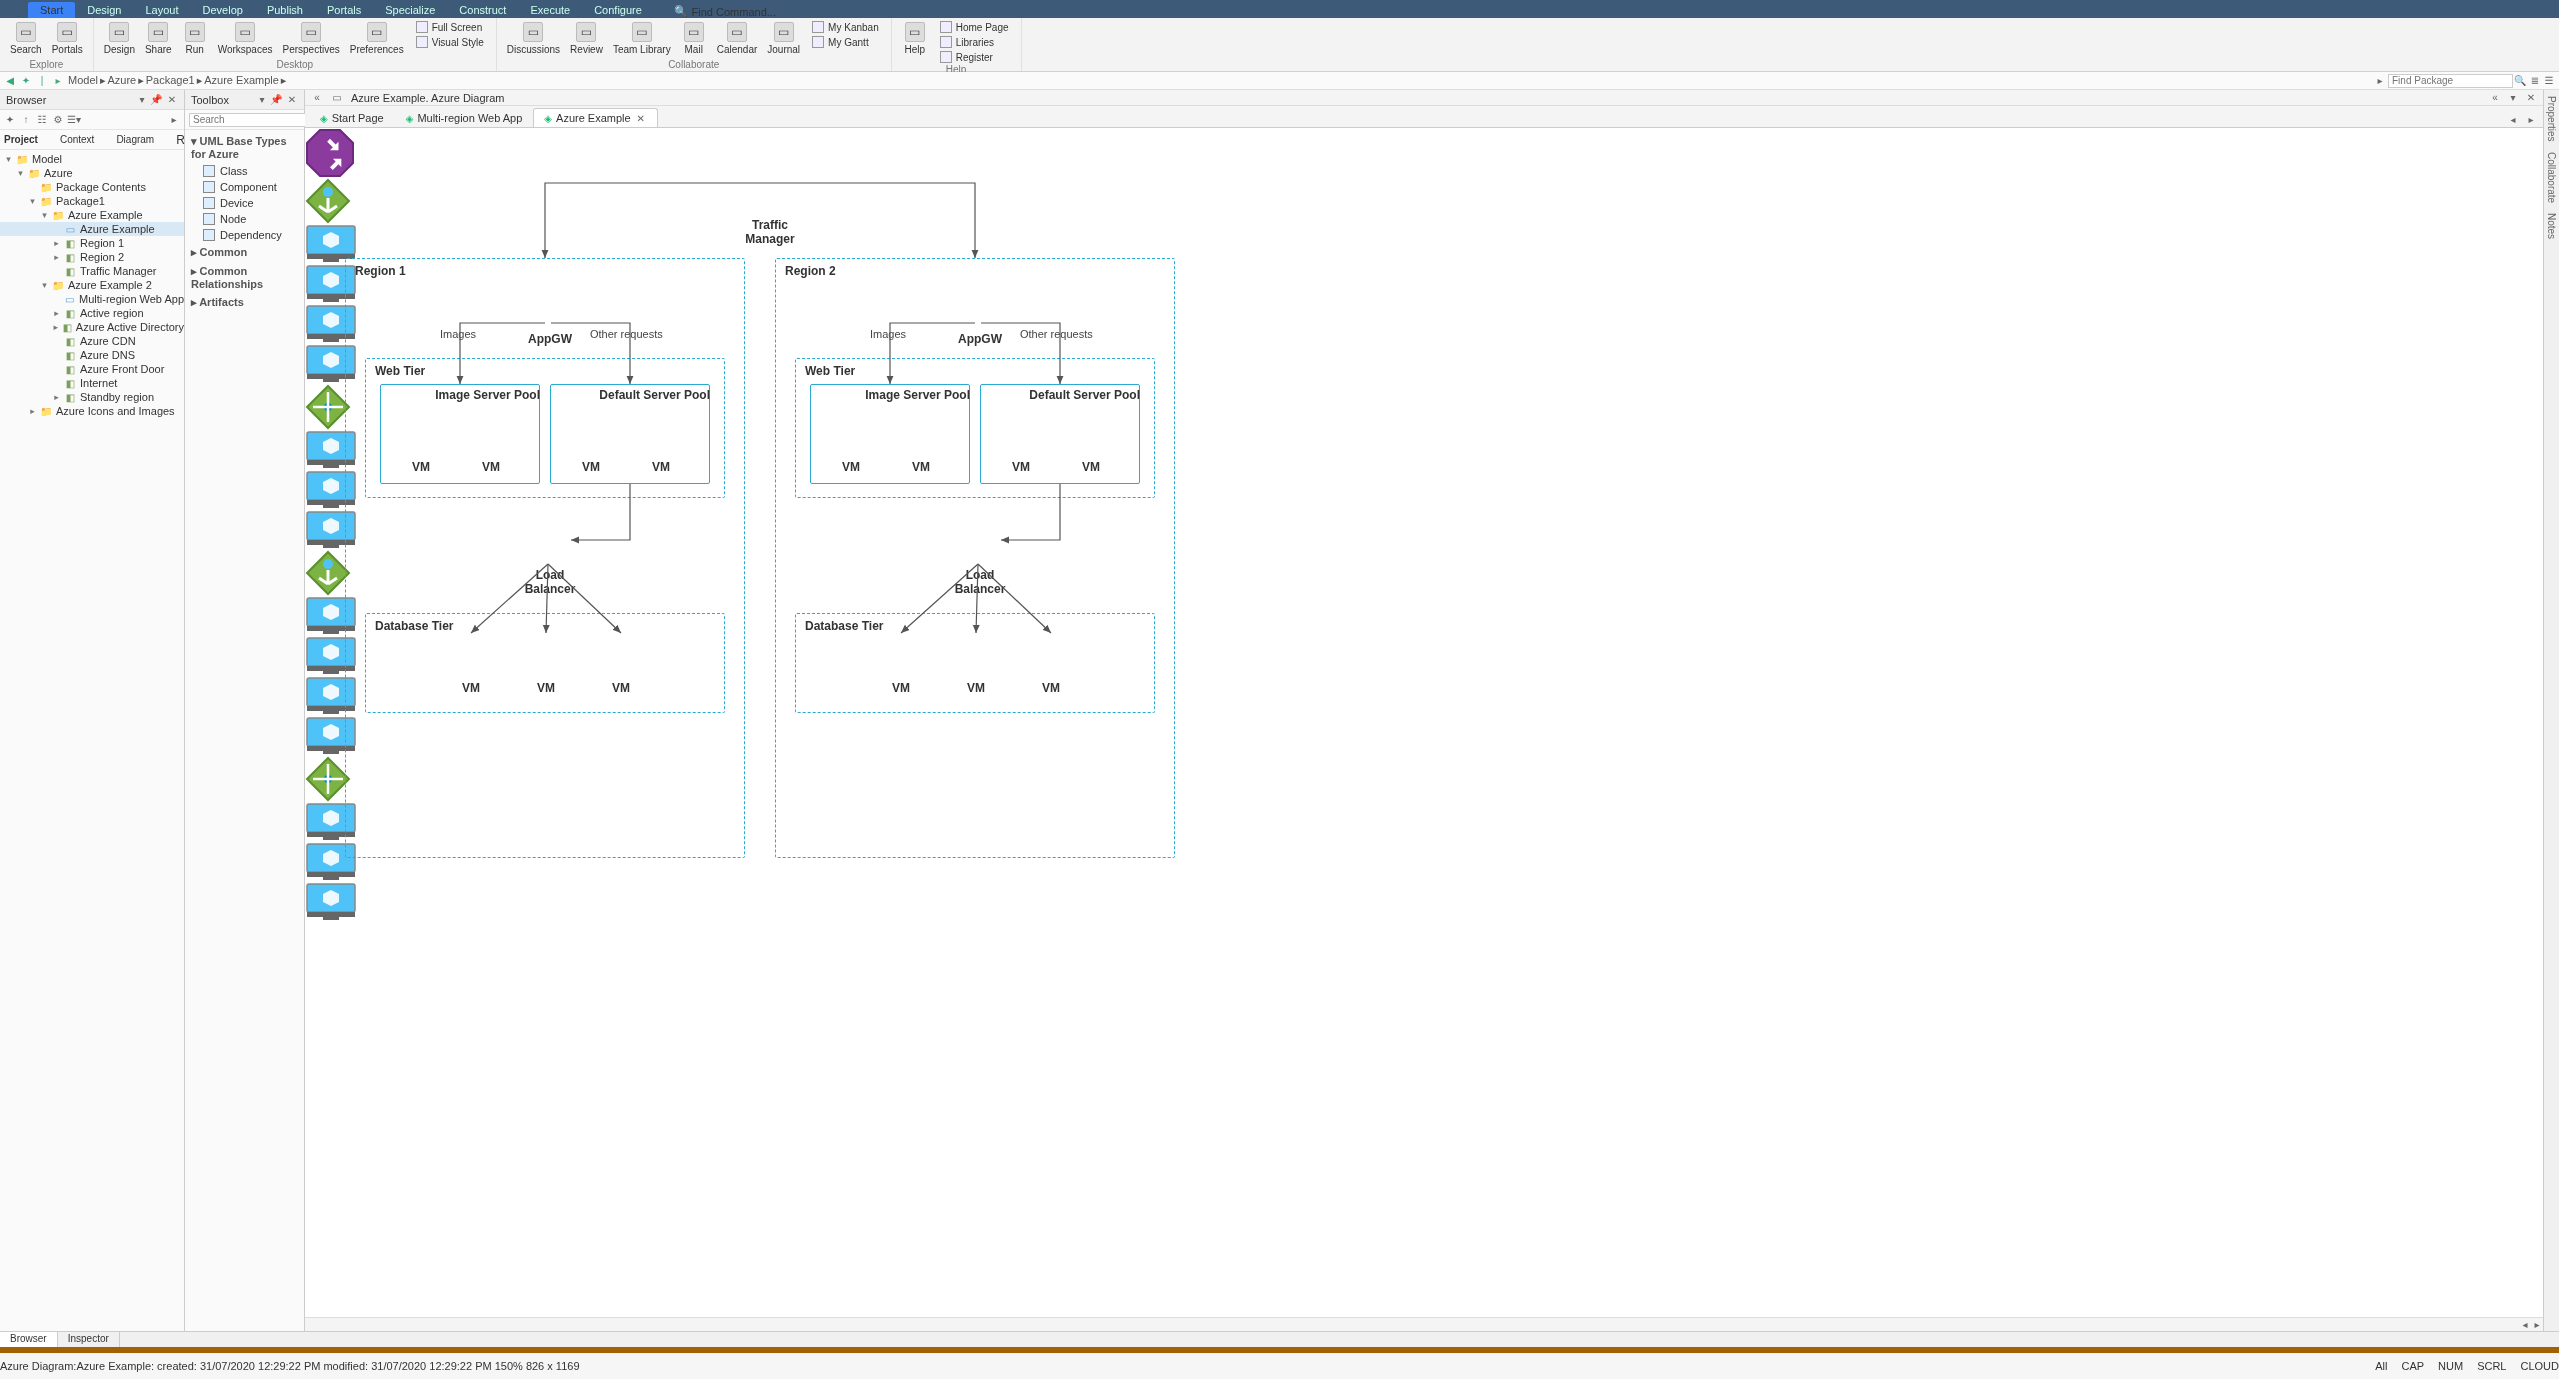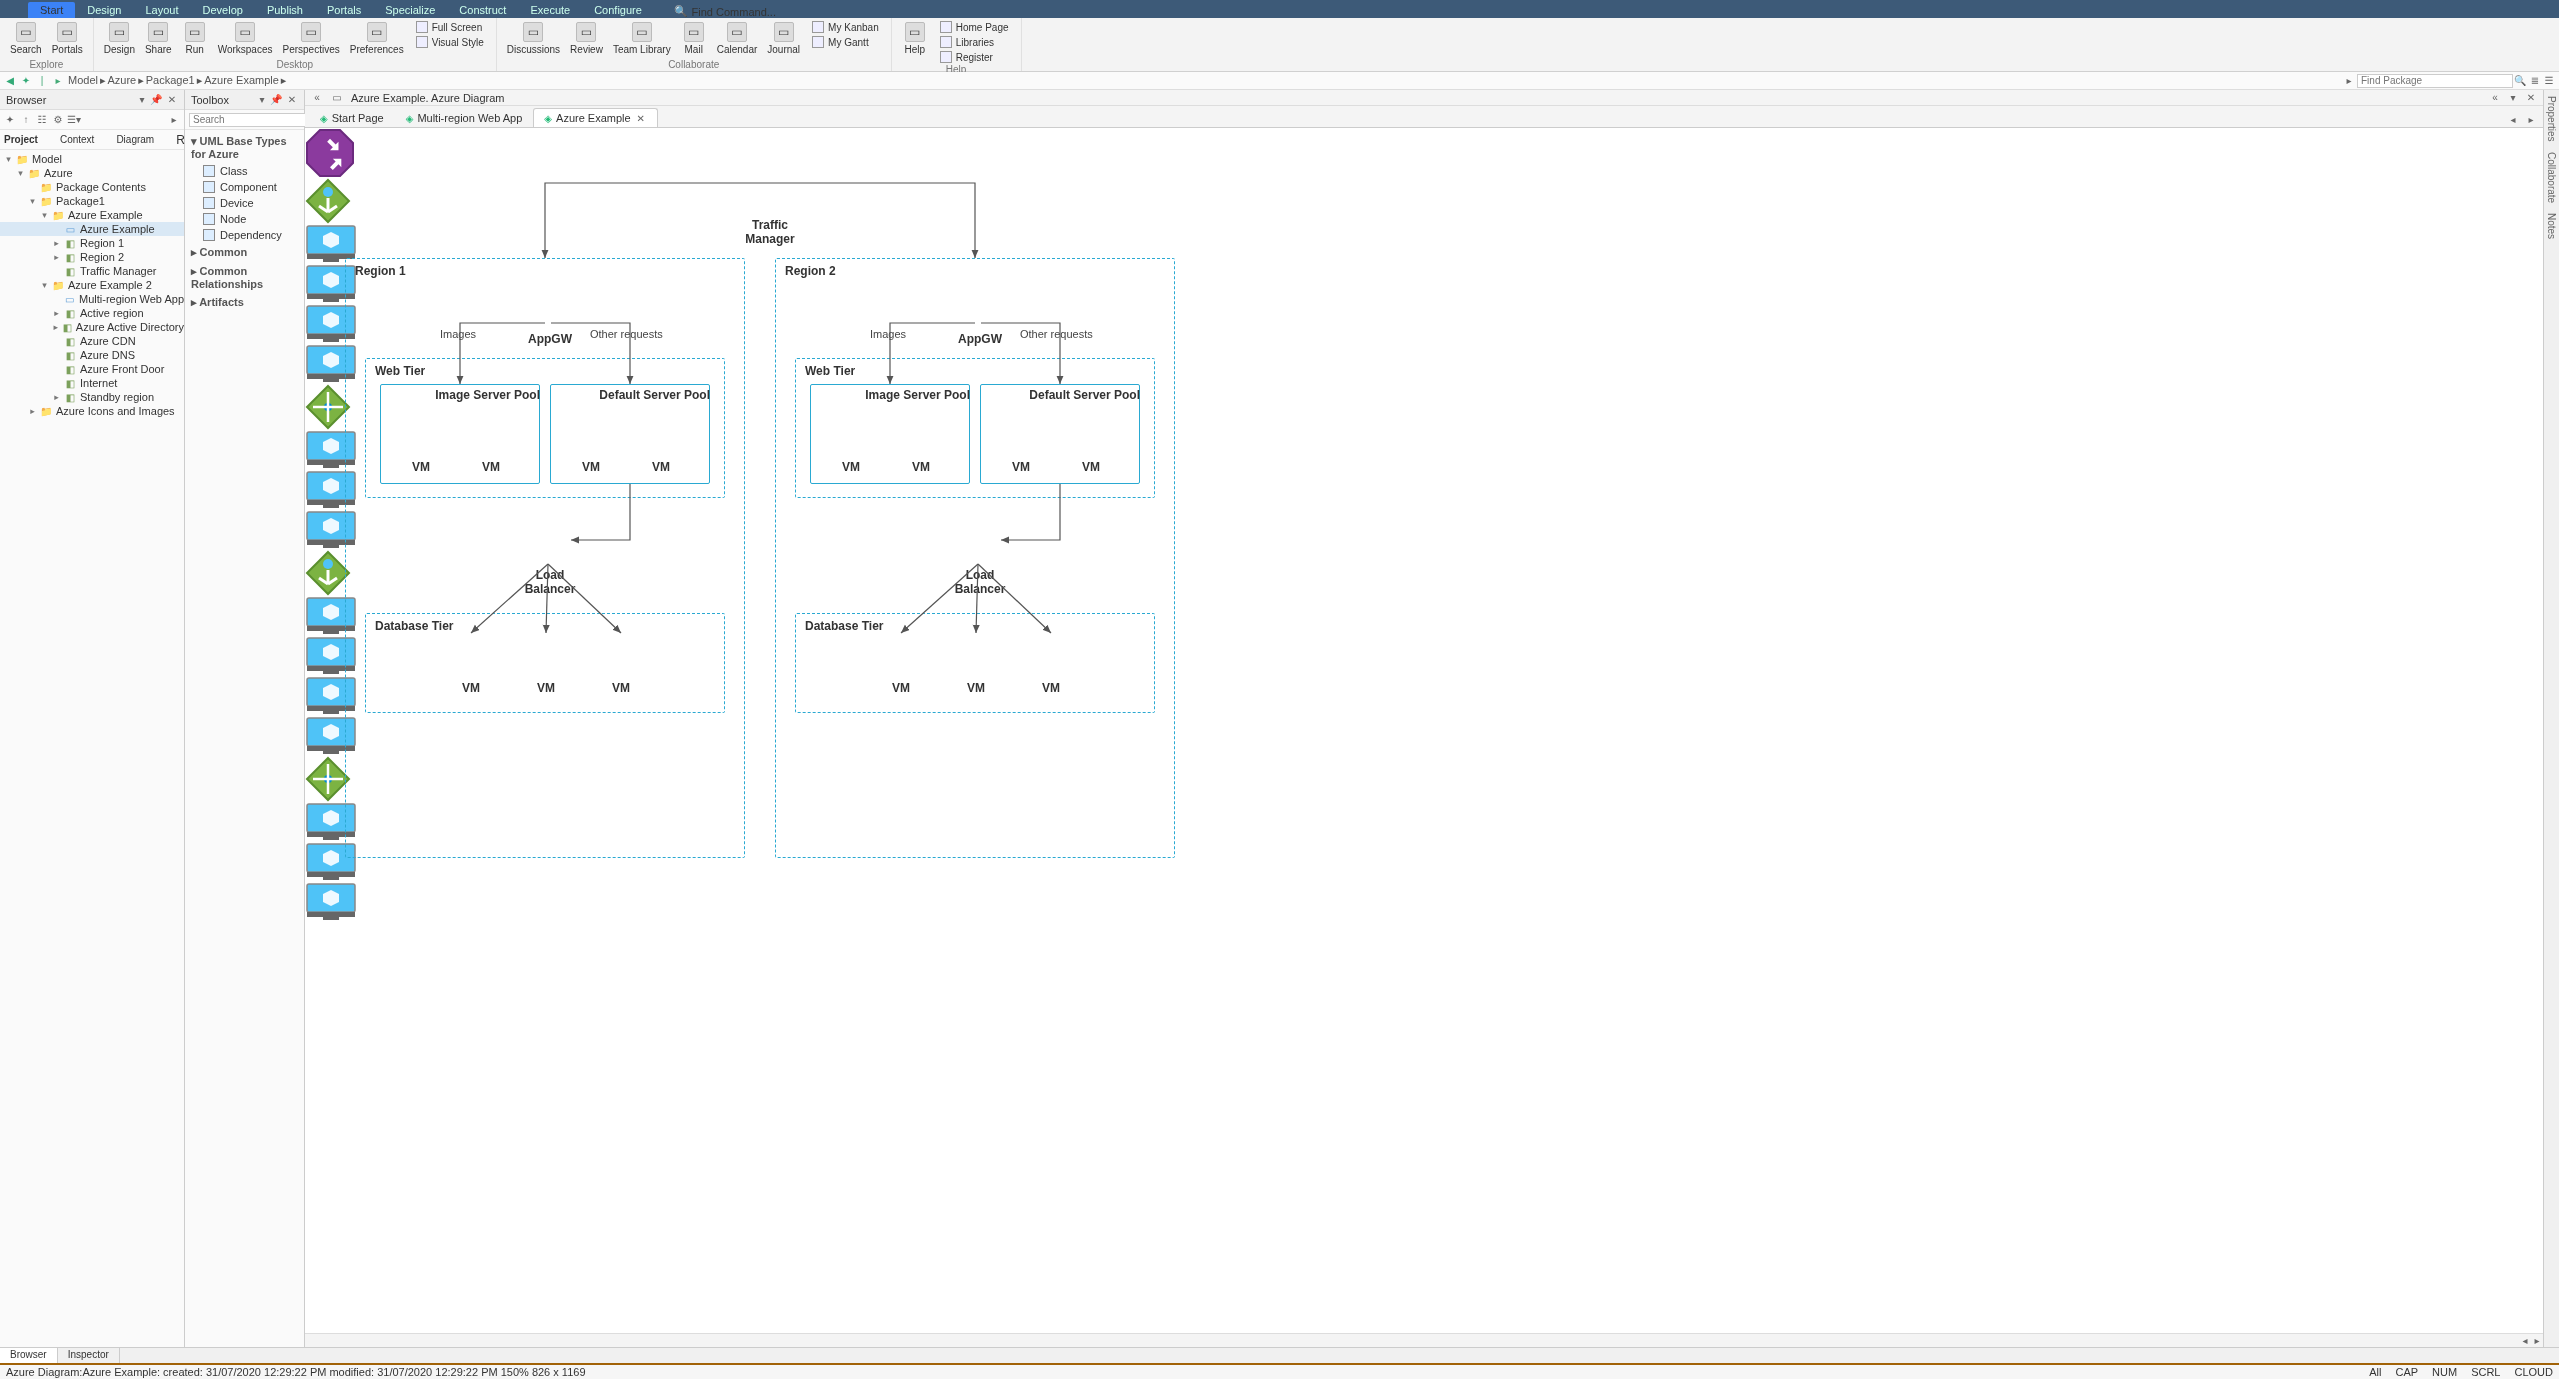--- a/index.html
+++ b/index.html
@@ -28,21 +28,21 @@
 .rrow div{font-size:10px;display:flex;align-items:center;gap:4px;cursor:pointer;padding:1px 2px}
 .rrow .sq{width:12px;height:12px;border:1px solid #999;background:#eef;display:inline-block}
 
 
 .crumb{height:18px;background:#fafafa;border-bottom:1px solid #ddd;display:flex;align-items:center;padding:0 4px;gap:4px}
 .crumb .nav{display:flex;gap:4px}
 .crumb .nav span{color:#4a7;cursor:pointer}
 .crumb .path span{color:#555}
 .crumb .sep{color:#999;margin:0 2px}
 .crumb .search{margin-left:auto;display:flex;align-items:center;gap:2px}
-.crumb input{border:1px solid #ccc;height:14px;width:156px;font-size:10px;padding:0 3px}
+.crumb input{border:1px solid #ccc;height:14px;width:125px;font-size:10px;padding:0 3px}
 .small-ic{width:12px;height:12px;display:inline-flex;align-items:center;justify-content:center;font-size:10px;color:#666;cursor:pointer}
 
 
 .main{flex:1;display:flex;min-height:0}
 .panel{display:flex;flex-direction:column;border-right:1px solid #ccc;background:#fafafa}
 .panel-hd{height:20px;display:flex;align-items:center;padding:0 6px;background:#f0f0f0;border-bottom:1px solid #ddd;font-weight:400;justify-content:space-between}
 .panel-hd .ctrls{display:flex;gap:3px}
 .panel-tb{height:20px;display:flex;align-items:center;padding:0 4px;gap:4px;border-bottom:1px solid #e5e5e5}
 
 .browser{width:185px}
@@ -83,21 +83,21 @@
 svg.diagram{position:absolute;top:0;left:0;pointer-events:none}
 
 
 .right-rail{width:16px;background:#f0f0f0;border-left:1px solid #ccc;display:flex;flex-direction:column;align-items:center;padding-top:6px;gap:10px}
 .right-rail span{writing-mode:vertical-rl;font-size:10px;color:#666;cursor:pointer}
 
 
 .btm-tabs{height:16px;background:#f0f0f0;border-top:1px solid #ccc;display:flex}
 .btm-tabs .bt{padding:1px 10px;border-right:1px solid #ccc;font-size:10px;cursor:pointer}
 .btm-tabs .bt.active{background:#fff}
-.status{height:16px;background:#f6f6f6;border-top:2px solid #a16207;display:flex;align-items:center;padding:0 6px;font-size:10px;color:#555;gap:12px}
+.status{height:32px;background:#f6f6f6;border-top:6px solid #a16207;display:flex;align-items:center;padding:0 0;font-size:10px;color:#555;gap:12px}
 .status .right{margin-left:auto;display:flex;gap:14px}
 
 
 .octagon{width:50px;height:50px}
 .diamond{width:46px;height:46px}
 .vm{width:52px;height:40px}
 </style>
 </head>
 <body>
 

